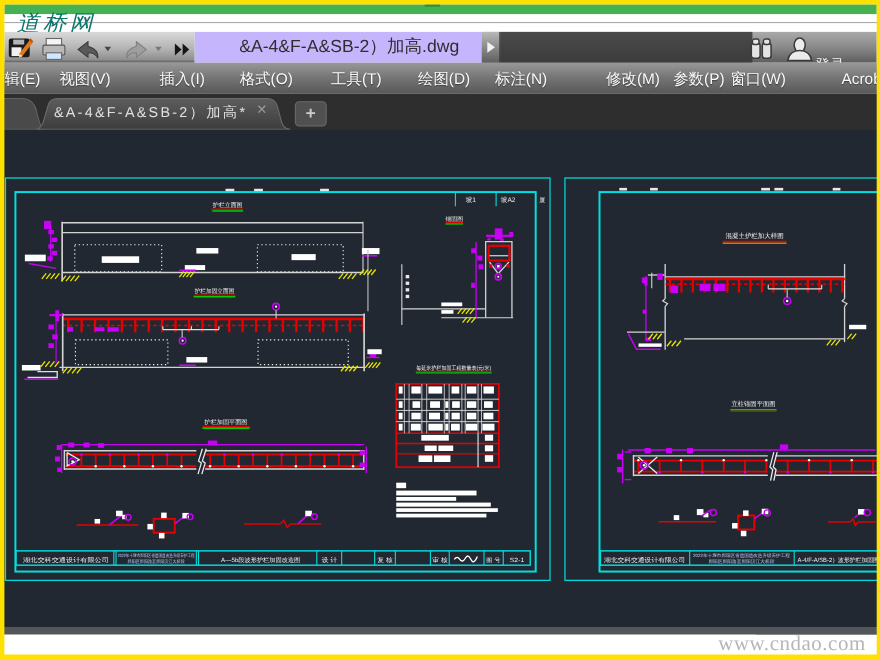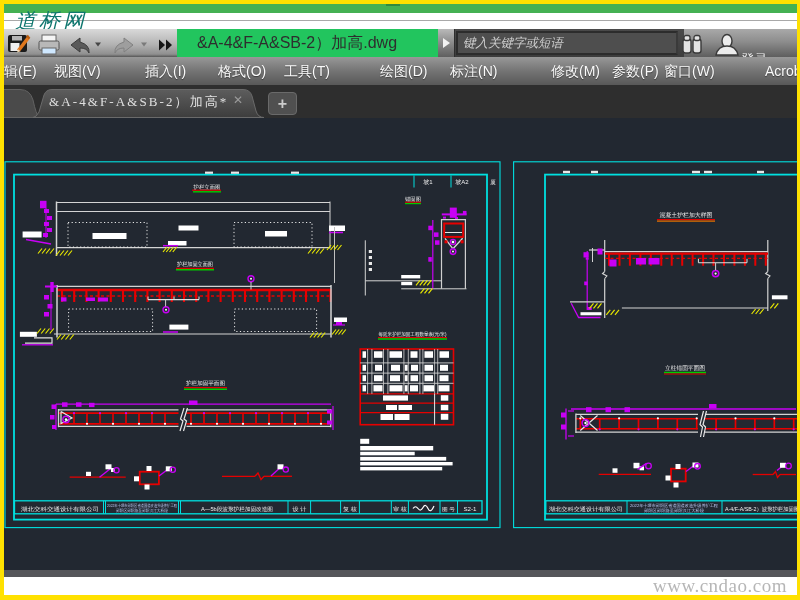--- a/index.html
+++ b/index.html
@@ -6,40 +6,40 @@
   font-family:"Liberation Sans",sans-serif; position:relative; }
 .abs { position:absolute; }
 #green { left:4px; top:4px; width:793px; height:9px; background:#45b153; }
 #gdash { left:386px; top:3.5px; width:14px; height:2px; background:#318a40; }
 #wstrip { left:4px; top:13px; width:793px; height:16px; background:#ffffff; }
 #wline { left:0px; top:7px; width:797px; height:1px; background:#a9a9a9; }
 #wm1 { left:11px; top:-6px; font-family:"Liberation Serif",serif; font-size:21px;
   color:#0f766e; letter-spacing:3px; font-style:italic; }
 #toolbar { left:4px; top:29px; width:173px; height:28px;
   background:linear-gradient(#d9d9d9,#b3b3b3 55%,#8f8f8f 90%,#565656); }
-#titlearea { left:177px; top:29px; width:261px; height:28px; background:#22c55e;
-  color:#2e2e2e; font-size:16px; line-height:27px; padding-left:20px; }
+#titlearea { left:177px; top:29px; width:261px; height:28px; background:#c4b5fd;
+  color:#2e2e2e; font-size:16px; text-align:center; line-height:27px; padding-left:20px; }
 #searchzone { left:438px; top:28.5px; width:359px; height:28.5px;
   background:linear-gradient(#a9a9a9,#8d8d8d 45%,#5e5e5e); }
 #sdark { position:absolute; left:17px; top:0; width:229px; height:28.5px;
   background:linear-gradient(#4a4a4a,#3c3c3c); }
 #sbtn { position:absolute; left:0px; top:0px; width:17px; height:28.5px;
   background:linear-gradient(#b9b9b9,#8a8a8a 50%,#5f5f5f); border-right:1px solid #2e2e2e; }
 #sbtn:after { content:""; position:absolute; left:5px; top:9px; border-left:7px solid #f2f2f2;
   border-top:5px solid transparent; border-bottom:5px solid transparent; }
 #sinput { position:absolute; left:18px; top:2px; width:222px; height:24.5px;
   background:#4e4e4e; border:2px solid #2c2c2c; border-right-color:#3a3a3a;
   color:#cfcfcf; font-style:italic; font-size:12.5px; line-height:21px; padding-left:5px; }
 #login { position:absolute; left:303px; top:22px; color:#f2f2f2; font-size:13.5px; }
 #menubar { left:0px; top:57px; width:800px; height:28px;
   background:linear-gradient(#989898,#747474 50%,#585858); }
 #menubar span { position:absolute; top:6px; color:#fafafa; font-size:14px;
   text-shadow:0 1px 1px rgba(0,0,0,0.45); white-space:nowrap; }
 #tabbar { left:0px; top:85px; width:800px; height:32.5px; background:#2e2e2e; }
-#tabtext { position:absolute; left:49px; top:8px; color:#e0e0e0; font-size:13px; letter-spacing:2.1px;font-family:Liberation Serif, serif; }
+#tabtext { position:absolute; left:49px; top:8px; color:#e0e0e0; font-size:13px; letter-spacing:2.1px; }
 #tabx { position:absolute; left:233px; top:8px; color:#9a9a9a; font-size:12px; }
 #plus { position:absolute; left:268px; top:7px; width:29px; height:23px; background:#505050;
   border:1px solid #6a6a6a; border-radius:4px; color:#cccccc; font-size:16px;
   text-align:center; line-height:21px; font-weight:bold; }
 #graystrip { left:0px; top:570px; width:800px; height:7px; background:#55565a; }
 #wbottom { left:0px; top:577px; width:687px; height:18px; background:#ffffff; }
 #wm2 { position:absolute; left:653px; top:-2px; font-family:"Liberation Serif",serif;
   font-size:19px; color:#b6b6b6; letter-spacing:0.5px; }
 .yf { position:absolute; background:#ffe100; z-index:50; }
 </style></head>
@@ -448,37 +448,36 @@
   <path d="M120,9 L129,16 L120,23 L120,19 Q113,19 111,24 Q110,16 120,13 Z" fill="#9e9e9e" stroke="#808080" stroke-width="1"></path>
   <path d="M137,13.5 L143,13.5 L140,17.5 Z" fill="#7a7a7a"></path>
   <path d="M155,10.5 L155,21.5 L161,16 Z" fill="#161616"></path>
   <path d="M162,10.5 L162,21.5 L168,16 Z" fill="#161616"></path>
 </svg>
 </div>
 <div class="abs" id="titlearea">&amp;A-4&amp;F-A&amp;SB-2）加高.dwg</div>
 <div class="abs" id="searchzone">
   <div id="sdark"></div>
   <div id="sbtn"></div>
-  <div id="sinput">键入关键字或短语</div>
   <svg style="position:absolute;left:243px;top:4px" width="60" height="24" viewBox="0 0 60 24">
     <rect x="2" y="6" width="8" height="14" rx="2.5" fill="#e3e3e3" stroke="#3a3a3a" stroke-width="1.4"></rect>
     <rect x="12" y="6" width="8" height="14" rx="2.5" fill="#e3e3e3" stroke="#3a3a3a" stroke-width="1.4"></rect>
     <rect x="3" y="2.5" width="6" height="5" rx="2" fill="#e3e3e3" stroke="#3a3a3a" stroke-width="1.3"></rect>
     <rect x="13" y="2.5" width="6" height="5" rx="2" fill="#e3e3e3" stroke="#3a3a3a" stroke-width="1.3"></rect>
     <ellipse cx="46" cy="8" rx="5" ry="6.5" fill="#ececec" stroke="#3a3a3a" stroke-width="1.4"></ellipse>
     <path d="M35,22 Q37,13 46,13 Q55,13 57,22 Z" fill="#ececec" stroke="#3a3a3a" stroke-width="1.4"></path>
   </svg>
   <span id="login">登录</span>
 </div>
 <div class="abs" id="menubar">
   <span style="left:-10px">编辑(E)</span>
     <span style="left:54px">视图(V)</span>
   <span style="left:145px">插入(I)</span>
     <span style="left:218px">格式(O)</span>
-  <span style="left:284px">工具(T)</span>
+  <span style="left:301px">工具(T)</span>
     <span style="left:380px">绘图(D)</span>
   <span style="left:450px">标注(N)</span>
     <span style="left:551px">修改(M)</span>
   <span style="left:612px">参数(P)</span>
     <span style="left:664px">窗口(W)</span>
   <span style="left:765px">Acrobat</span>
 </div>
 <div class="abs" id="tabbar">
   <svg class="abs" style="left:0;top:0" width="800" height="33" viewBox="0 0 800 33">
     <defs>

